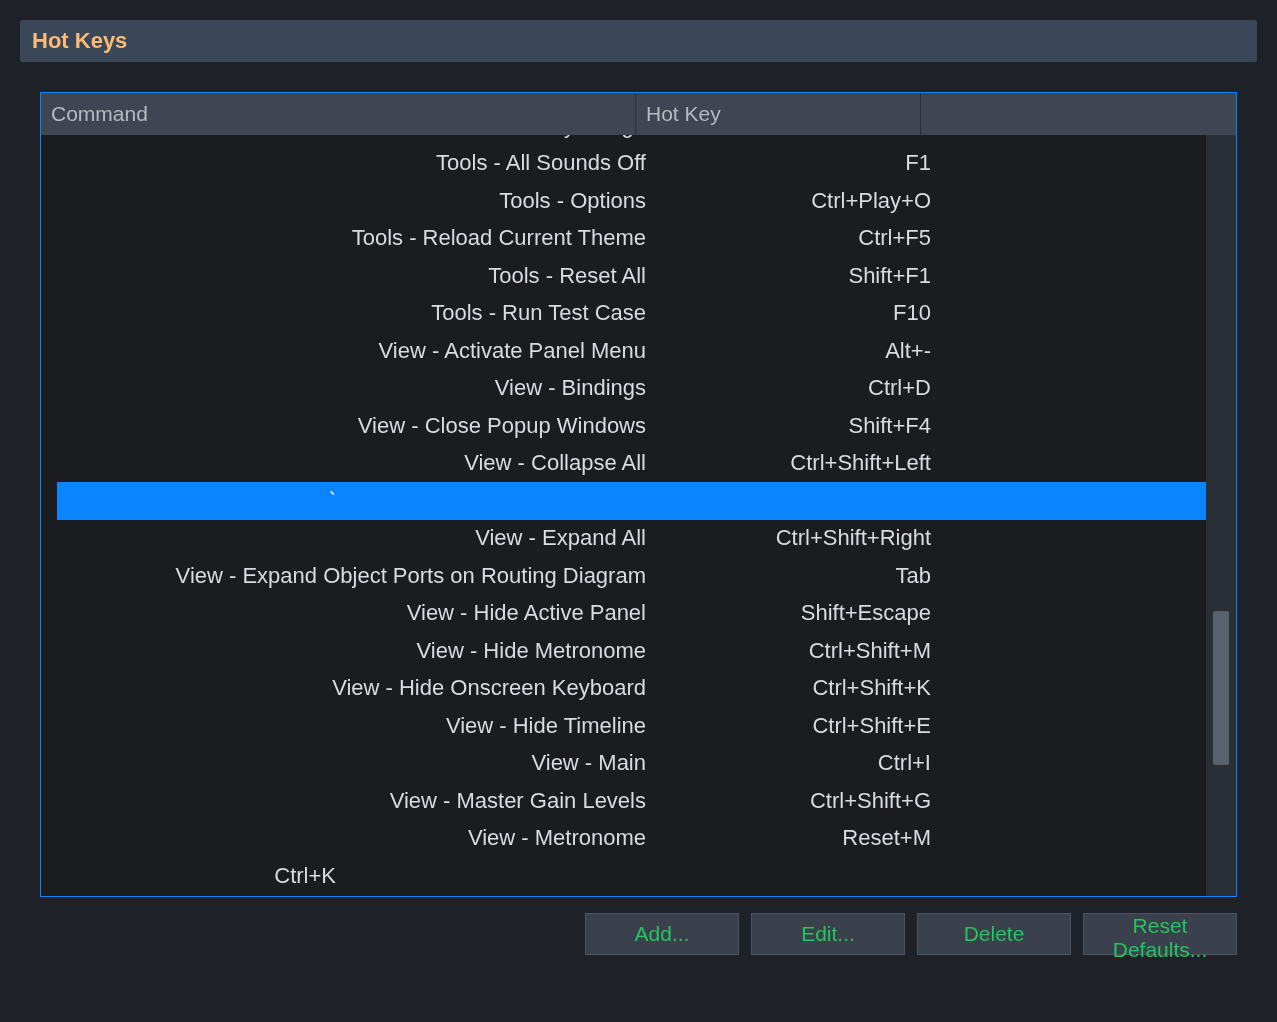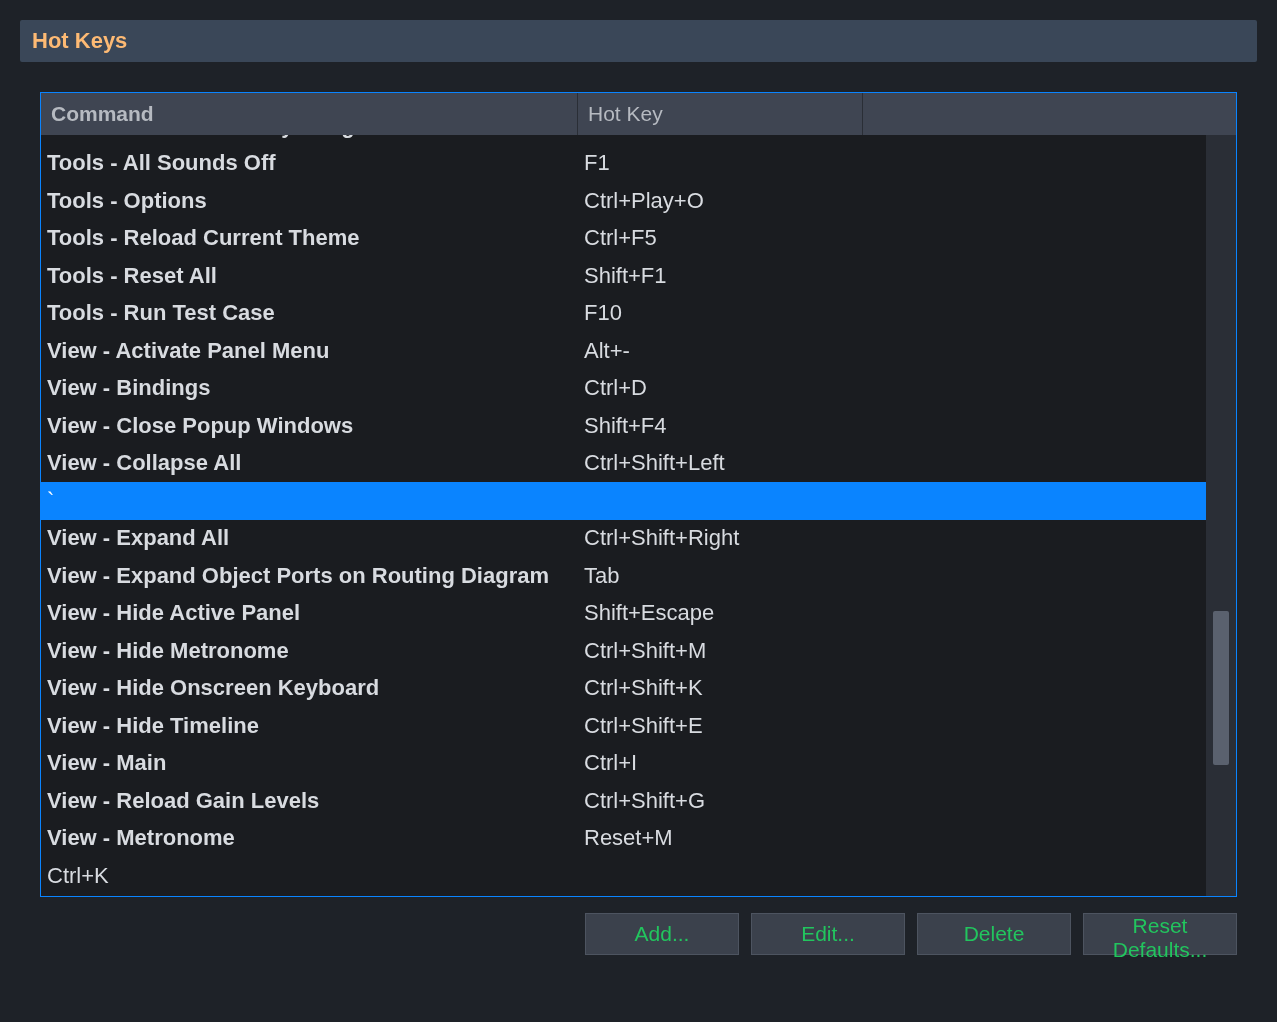--- a/index.html
+++ b/index.html
@@ -41,39 +41,40 @@
   display: flex;
   background: #3f4552;
   flex-shrink: 0;
 }
 .table-header .col {
   padding: 9px 10px;
   color: #b6bac1;
   font-size: 21px;
   border-right: 1px solid #2a2e36;
 }
-.col-command { width: 537px; flex-shrink: 0; font-weight: bold; }
+.col-command { width: 595px; flex-shrink: 0; }
 .col-hotkey  { width: 285px; flex-shrink: 0; }
 .col-blank   { flex: 1; border-right: none !important; }
 .table-body-wrap {
   flex: 1;
   display: flex;
   overflow: hidden;
   position: relative;
 }
 .table-body {
   flex: 1;
   overflow: hidden;
   position: relative;
 }
 .rows-inner {
   position: absolute;
   top: -28px; 
-  left: 0;
+  left: 16px;
   right: 0;
+  text-align: right;
 }
 .row {
   display: flex;
   height: 37.5px;
   align-items: center;
   cursor: default;
 }
 .row .cell {
   padding: 0 6px;
   white-space: nowrap;
@@ -194,21 +195,21 @@
             </div>
             <div class="row">
               <div class="cell col-command">View - Hide Timeline</div>
               <div class="cell col-hotkey">Ctrl+Shift+E</div>
             </div>
             <div class="row">
               <div class="cell col-command">View - Main</div>
               <div class="cell col-hotkey">Ctrl+I</div>
             </div>
             <div class="row">
-              <div class="cell col-command">View - Reload Gain Levels</div>
+              <div class="cell col-command">View - Master Gain Levels</div>
               <div class="cell col-hotkey">Ctrl+Shift+G</div>
             </div>
             <div class="row">
               <div class="cell col-command">View - Metronome</div>
               <div class="cell col-hotkey">Reset+M</div>
             </div>
             <div class="row">
               <div class="cell col-hotkey">Ctrl+K</div>
             </div>
           </div>

